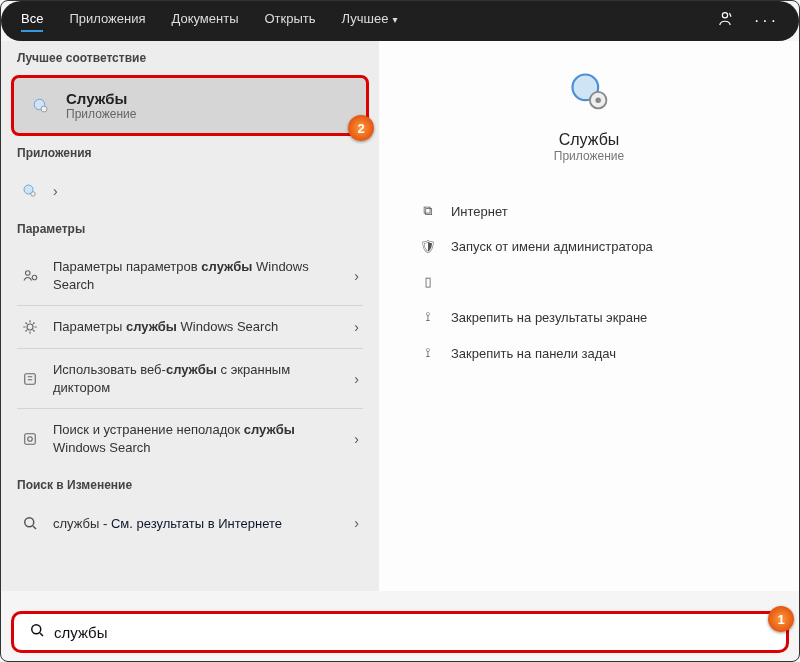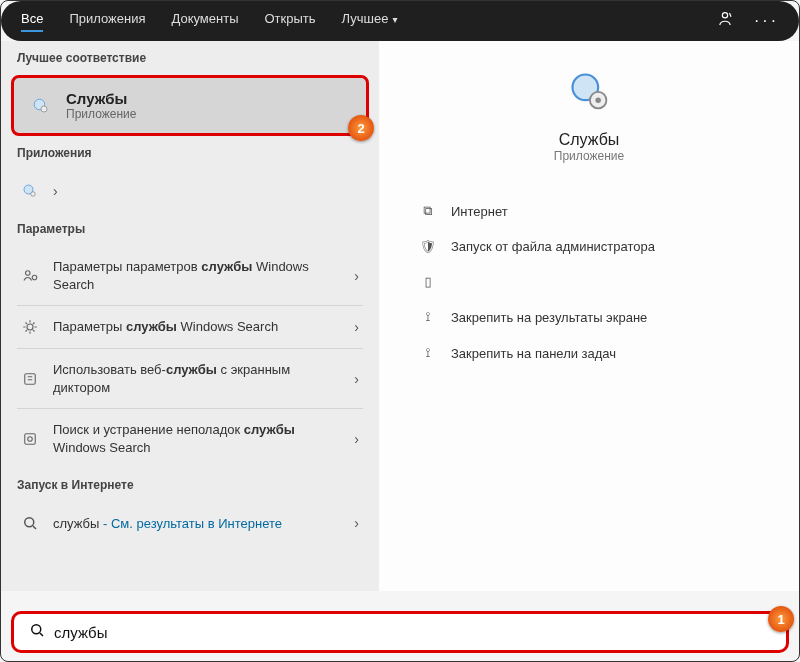--- a/index.html
+++ b/index.html
@@ -132,29 +132,29 @@
       <div class="ico gear">
           <svg viewBox="0 0 24 24">
             <rect x="5" y="5" width="14" height="14" rx="2"></rect>
             <circle cx="12" cy="12" r="3"></circle>
           </svg>
         </div>
       <div class="row-text"><span>Поиск и устранение неполадок </span><b>службы</b><span> Windows Search</span></div>
       <div class="chev-r">›</div>
     </div>
 
-    <div class="section-label">Запуск в Интернете</div>
+    <div class="section-label">Поиск в Изменение</div>
     <div class="row">
       <div class="ico">
           <svg viewBox="0 0 24 24" fill="none" stroke="#555" stroke-width="2">
             <circle cx="11" cy="11" r="6"></circle>
             <path d="M20 20l-4-4"></path>
           </svg>
         </div>
-      <div class="row-text"><span>службы</span><span style="color:#0369a1"> - См. результаты в Интернете</span></div>
+      <div class="row-text"><span>службы</span><span style="color:#0f172a"> - См. результаты в Интернете</span></div>
       <div class="chev-r">›</div>
     </div>
   </div>
 
   <div class="right">
     <div class="right-hero">
       <div class="hero-icon">
         <svg width="44" height="44" viewBox="0 0 24 24">
             <circle cx="10" cy="10" r="7" fill="#cfe4f5" stroke="#4a90d9" stroke-width="1.2"></circle>
             <circle cx="17" cy="17" r="4.5" fill="#eee" stroke="#888" stroke-width="1"></circle>
@@ -164,21 +164,21 @@
       <h2>Службы</h2>
       <p>Приложение</p>
     </div>
     <div class="actions">
       <div class="action">
           <span class="aicon">⧉</span>
           <span>Интернет</span>
         </div>
       <div class="action">
           <span class="aicon">🛡</span>
-          <span>Запуск от файла администратора</span>
+          <span>Запуск от имени администратора</span>
         </div>
       <div class="action">
           <span class="aicon">▯</span>
         </div>
       <div class="action">
           <span class="aicon">⟟</span>
           <span>Закрепить на результаты экране</span>
         </div>
       <div class="action">
           <span class="aicon">⟟</span>

